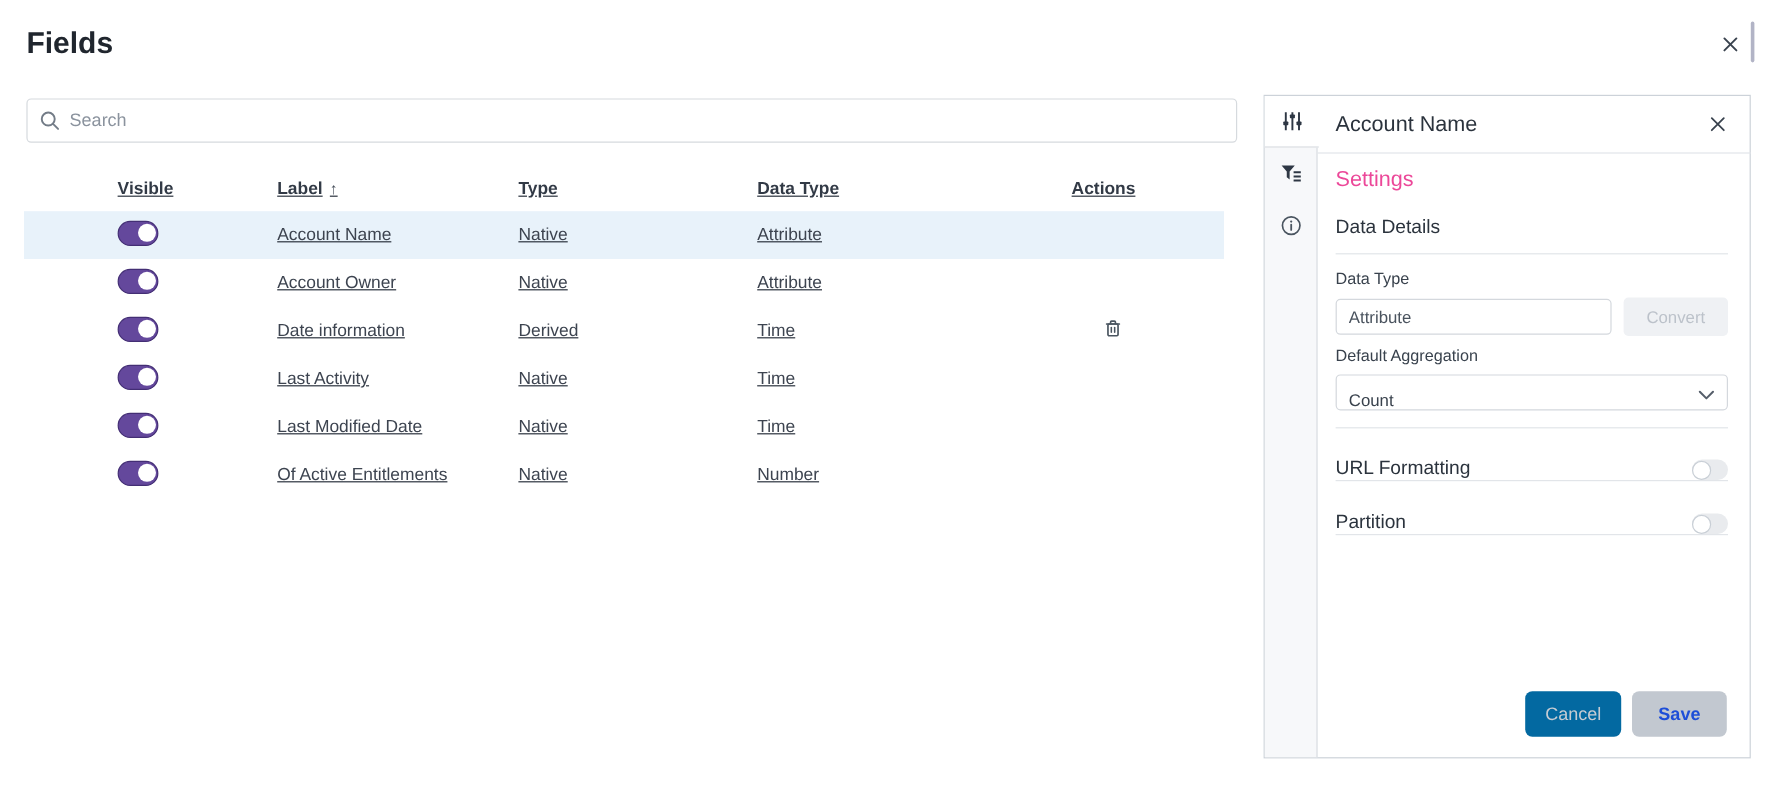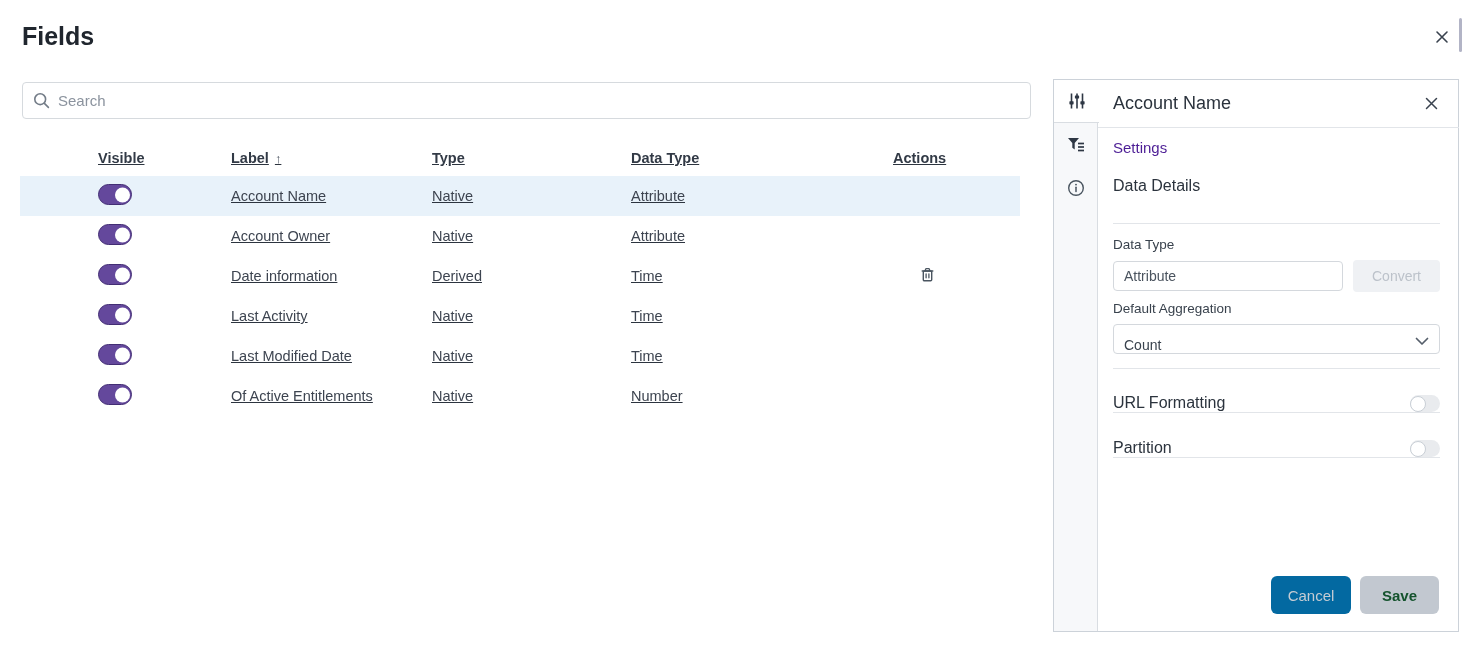--- a/index.html
+++ b/index.html
@@ -48,22 +48,22 @@
   .rail-tab { width: 44px; height: 43px; display: flex; align-items: center; justify-content: center; cursor: pointer; }
   .rail-tab.active { background: #fff; border-bottom: 1px solid #d9dde2; margin-right: -1px; width: 45px; }
 
   .panel-content { flex: 1; position: relative; display: flex; flex-direction: column; }
   .panel-header { height: 48px; display: flex; align-items: center; justify-content: space-between;
                   padding: 0 18px 0 15px; border-bottom: 1px solid #e2e5e9; }
   .panel-title { font-size: 18px; color: #2b333d; }
   .panel-close { width: 20px; height: 20px; display: flex; align-items: center; justify-content: center; cursor: pointer; }
 
   .panel-body { padding: 0 19px 0 15px; }
-  .panel-subtitle { margin-top: 11px; font-size: 15px; color: #4c1d95; }
-  .section { margin-top: 21px; padding-bottom: 28px; border-bottom: 1px solid #e2e5e9; }
+  .panel-subtitle { margin-top: 11px; font-size: 18px; color: #ec4899; }
+  .section { margin-top: 21px; padding-bottom: 12px; border-bottom: 1px solid #e2e5e9; }
   .section-heading { font-size: 16px; color: #2b333d; }
 
   .field-label { margin-top: 13px; font-size: 13.5px; color: #39424d; }
   .input-row { margin-top: 8px; display: flex; align-items: center; gap: 10px; }
   .text-input { width: 230px; height: 30px; border: 1px solid #d4d8dd; border-radius: 4px;
                 padding: 0 10px; font-size: 14px; font-family: inherit; color: #4a535e; background: #fff; outline: none; }
   .btn-convert { width: 87px; height: 32px; border: none; border-radius: 4px; background: #eff1f4;
                  color: #bcc2ca; font-size: 14px; font-family: inherit; cursor: default; }
   .select-box { margin-top: 8px; height: 30px; border: 1px solid #d4d8dd; border-radius: 4px;
                 display: flex; align-items: flex-start; justify-content: space-between; padding: 12px 10px; cursor: pointer; }
@@ -71,21 +71,21 @@
 
   .switch-rows { margin-top: 14px; }
   .switch-row { height: 45px; display: flex; align-items: flex-end; justify-content: space-between; border-bottom: 1px solid #e2e5e9; }
   .switch-row:first-child { border-top: 1px solid #e2e5e9; }
   .switch-label { font-size: 16px; color: #2b333d; }
 
   .panel-footer { position: absolute; right: 20px; bottom: 17px; display: flex; gap: 9px; }
   .btn-cancel { width: 80px; height: 38px; border: none; border-radius: 6px; background: #0369a1;
                 color: #c6ccd3; font-size: 15px; font-family: inherit; cursor: default; }
   .btn-save { width: 79px; height: 38px; border: none; border-radius: 6px; background: #c2c8d0;
-              color: #14532d; font-size: 15px; font-weight: 700; font-family: inherit; cursor: default; }
+              color: #1d4ed8; font-size: 15px; font-weight: 700; font-family: inherit; cursor: default; }
 
   svg { display: block; }
 </style>
 </head>
 <body>
 
 <div class="page-title">Fields</div>
 <div class="dialog-close">
   <svg width="16" height="16" viewBox="0 0 16 16">
     <path d="M3 3 L13 13 M13 3 L3 13" stroke="#39424e" stroke-width="1.6" stroke-linecap="round"></path>

